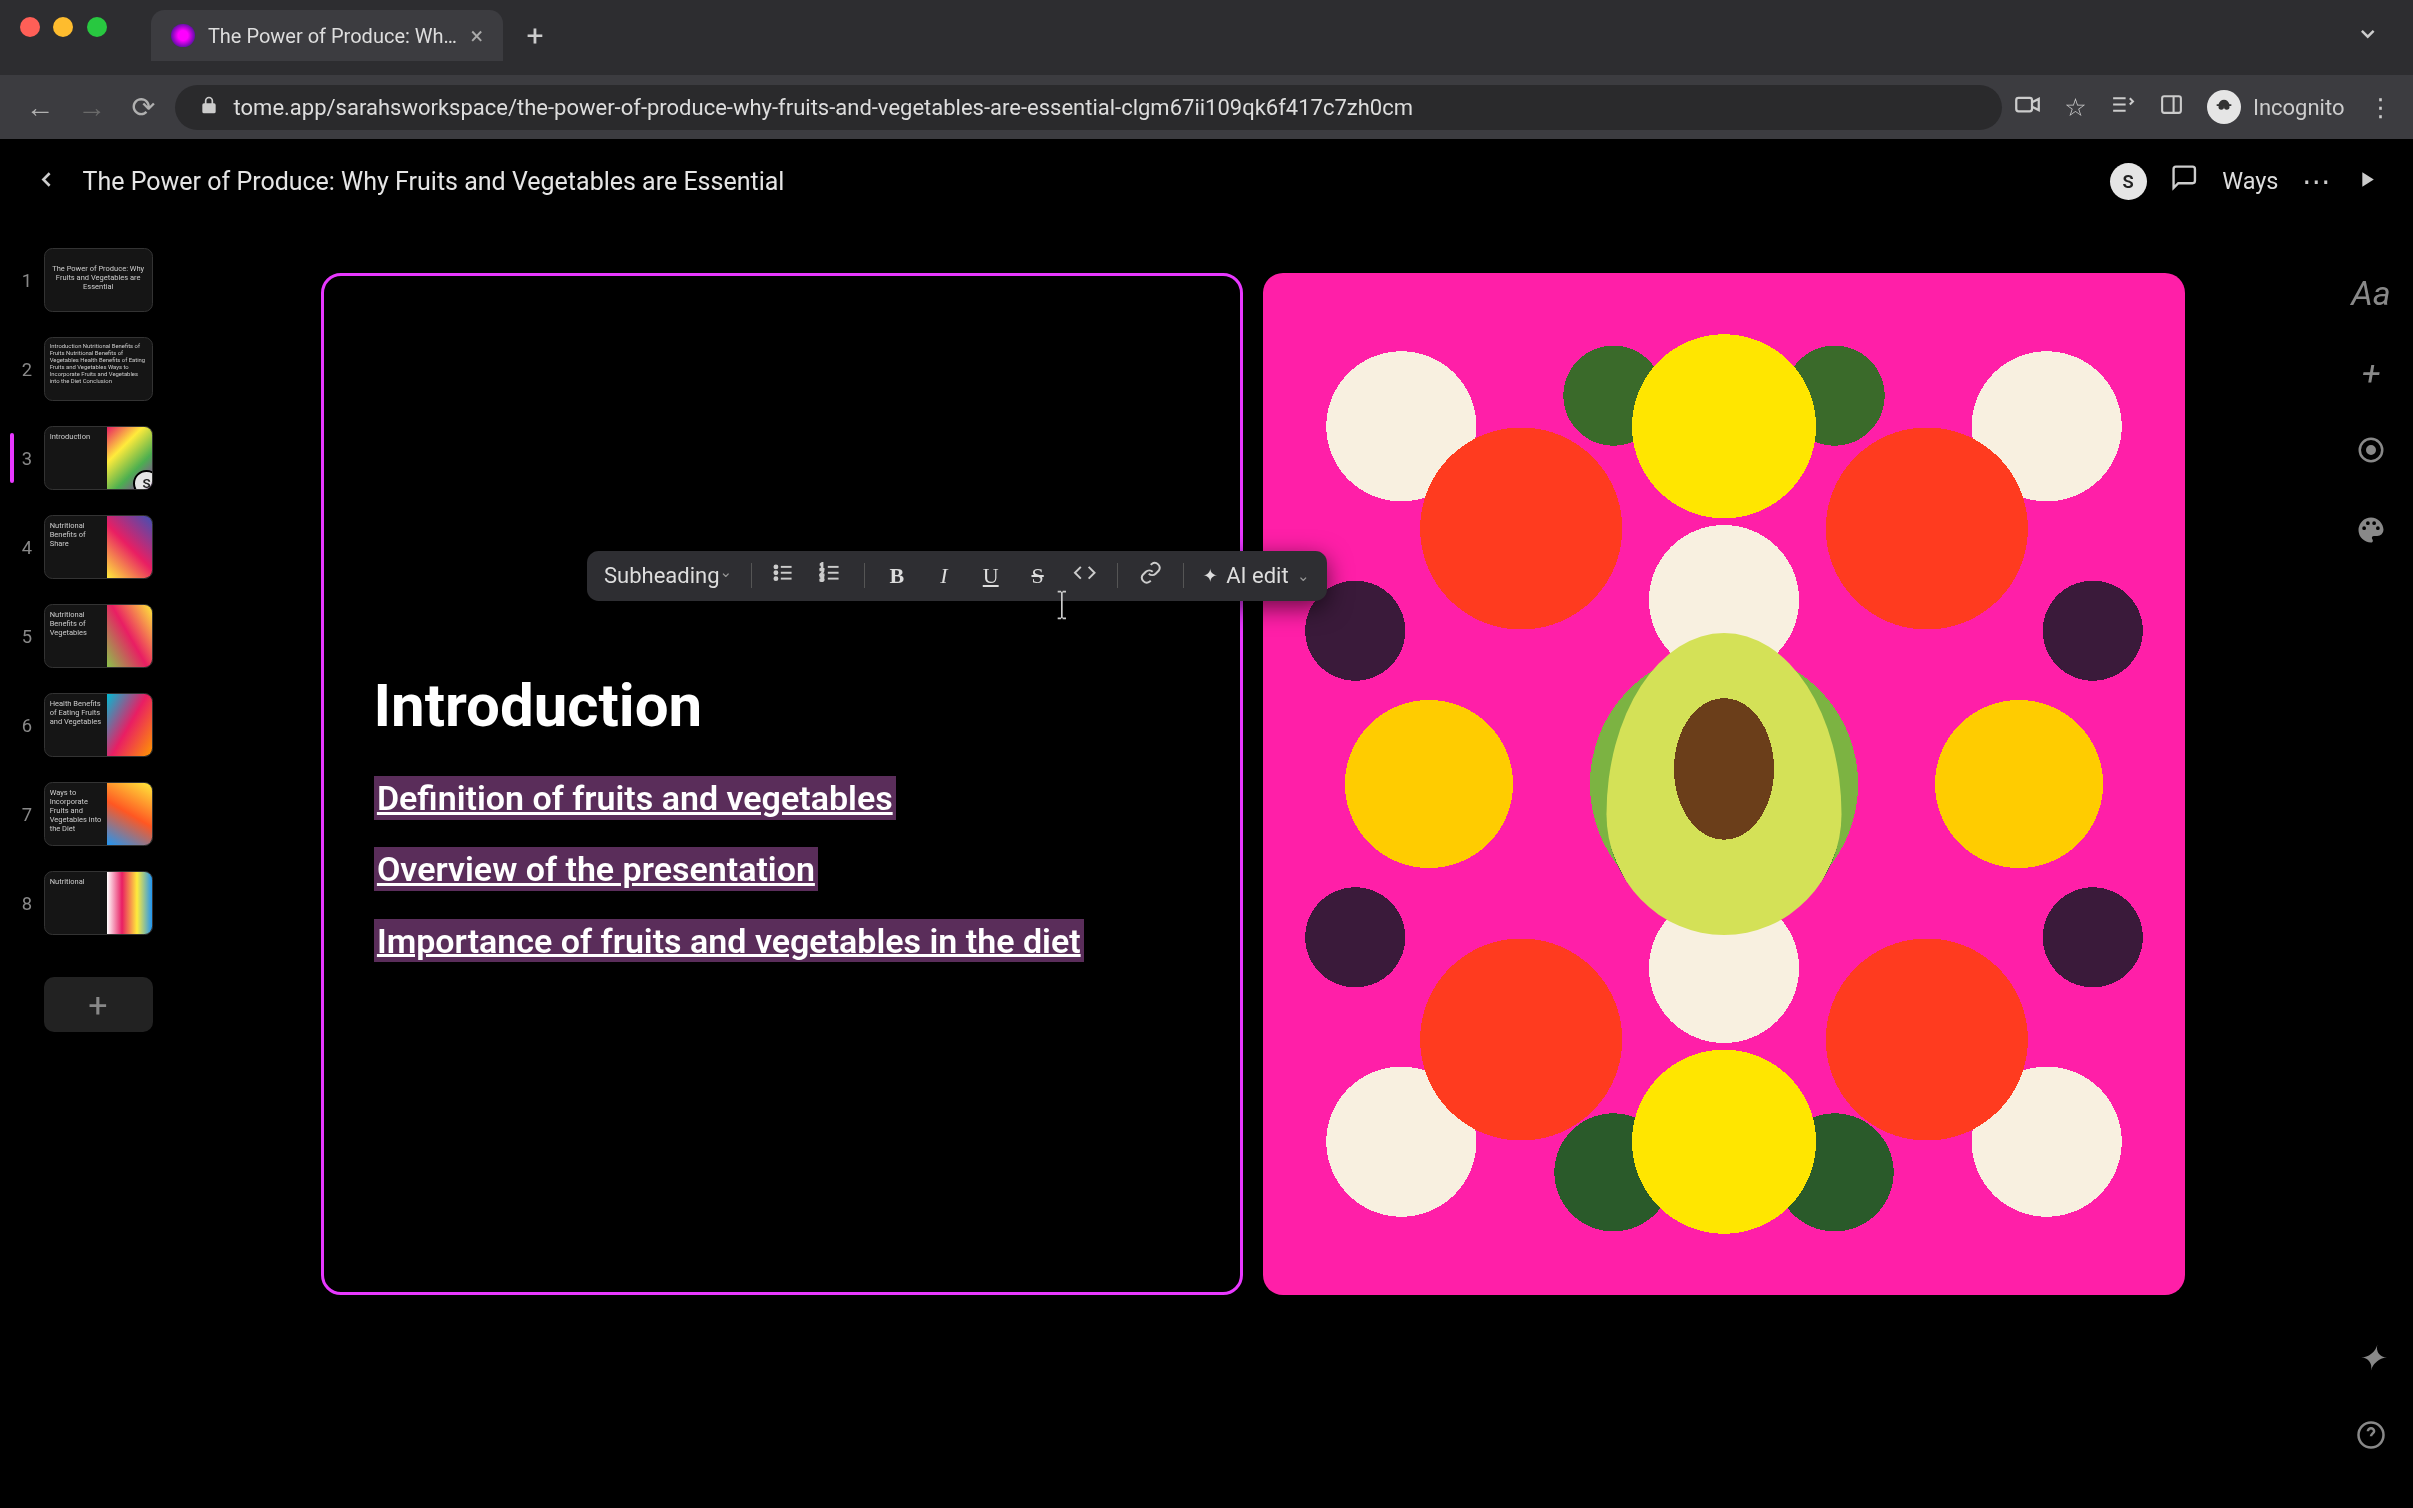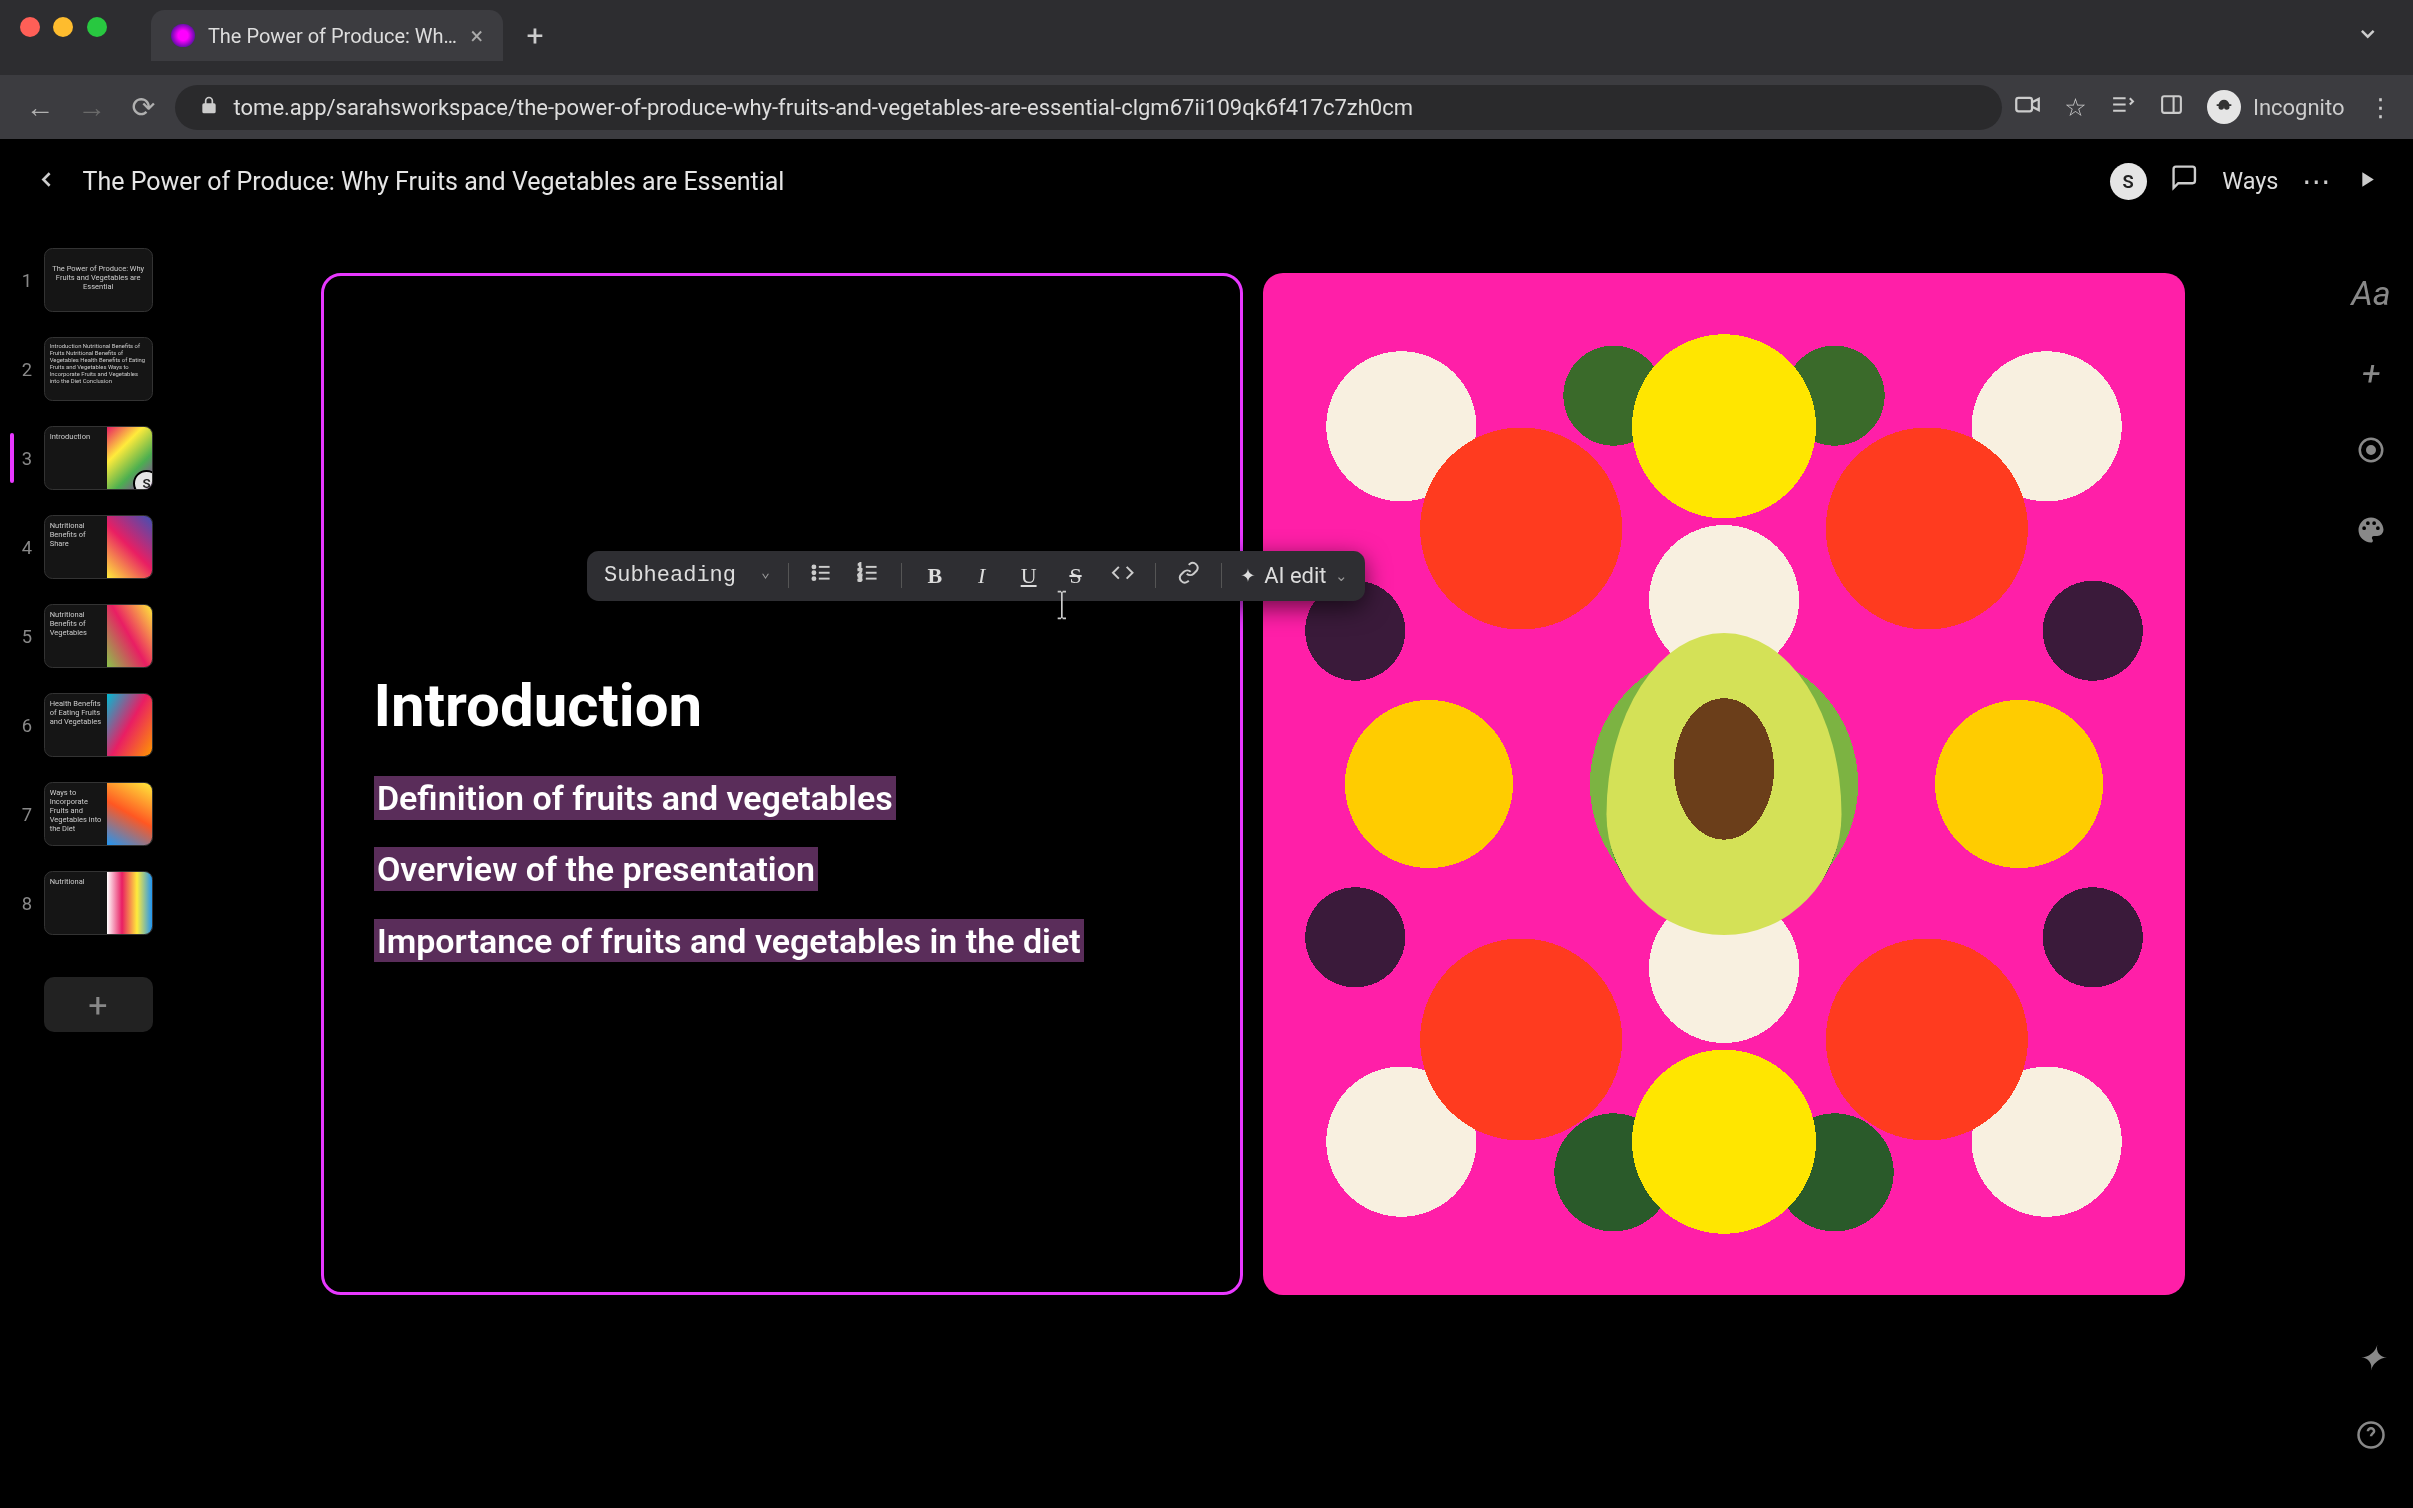--- a/index.html
+++ b/index.html
@@ -212,40 +212,41 @@
   font-size: 34px;
   font-weight: 600;
   color: #fff;
   line-height: 1.4;
   margin-bottom: 20px;
   display: inline;
 }
 .highlight {
   background: #5a2d5a;
   padding: 1.7px 3.4px;
+  text-decoration: underline;
 }
 .sub-line-wrap { margin-bottom: 23.5px; }
 
 
 .float-toolbar {
   position: absolute;
   top: 551px;
   left: 587px;
   background: #2e2e32;
   border-radius: 11.7px;
   padding: 10px 17px;
   display: flex;
   align-items: center;
   gap: 18.4px;
   box-shadow: 0 6.7px 25px rgba(0,0,0,0.6);
   font-size: 22px;
   color: #ddd;
   z-index: 100;
 }
-.tb-select { display: flex; align-items: flex-start; gap: 25px; font-family: Liberation Mono, monospace; }
+.tb-select { display: flex; align-items: flex-start; gap: 0; }
 .tb-chev { font-size: 15px; color: #999; }
 .tb-divider { width: 0.8px; height: 25px; background: #555; }
 .tb-ico { width: 28.5px; text-align: center; font-family: Georgia, serif; }
 .tb-ico.b { font-weight: 700; }
 .tb-ico.i { font-style: italic; }
 .tb-ico.u { text-decoration: underline; }
 .tb-ico.s { text-decoration: line-through; }
 .ai-edit { display: flex; align-items: center; gap: 8.4px; }
 .sparkle { font-size: 18.4px; }
 

